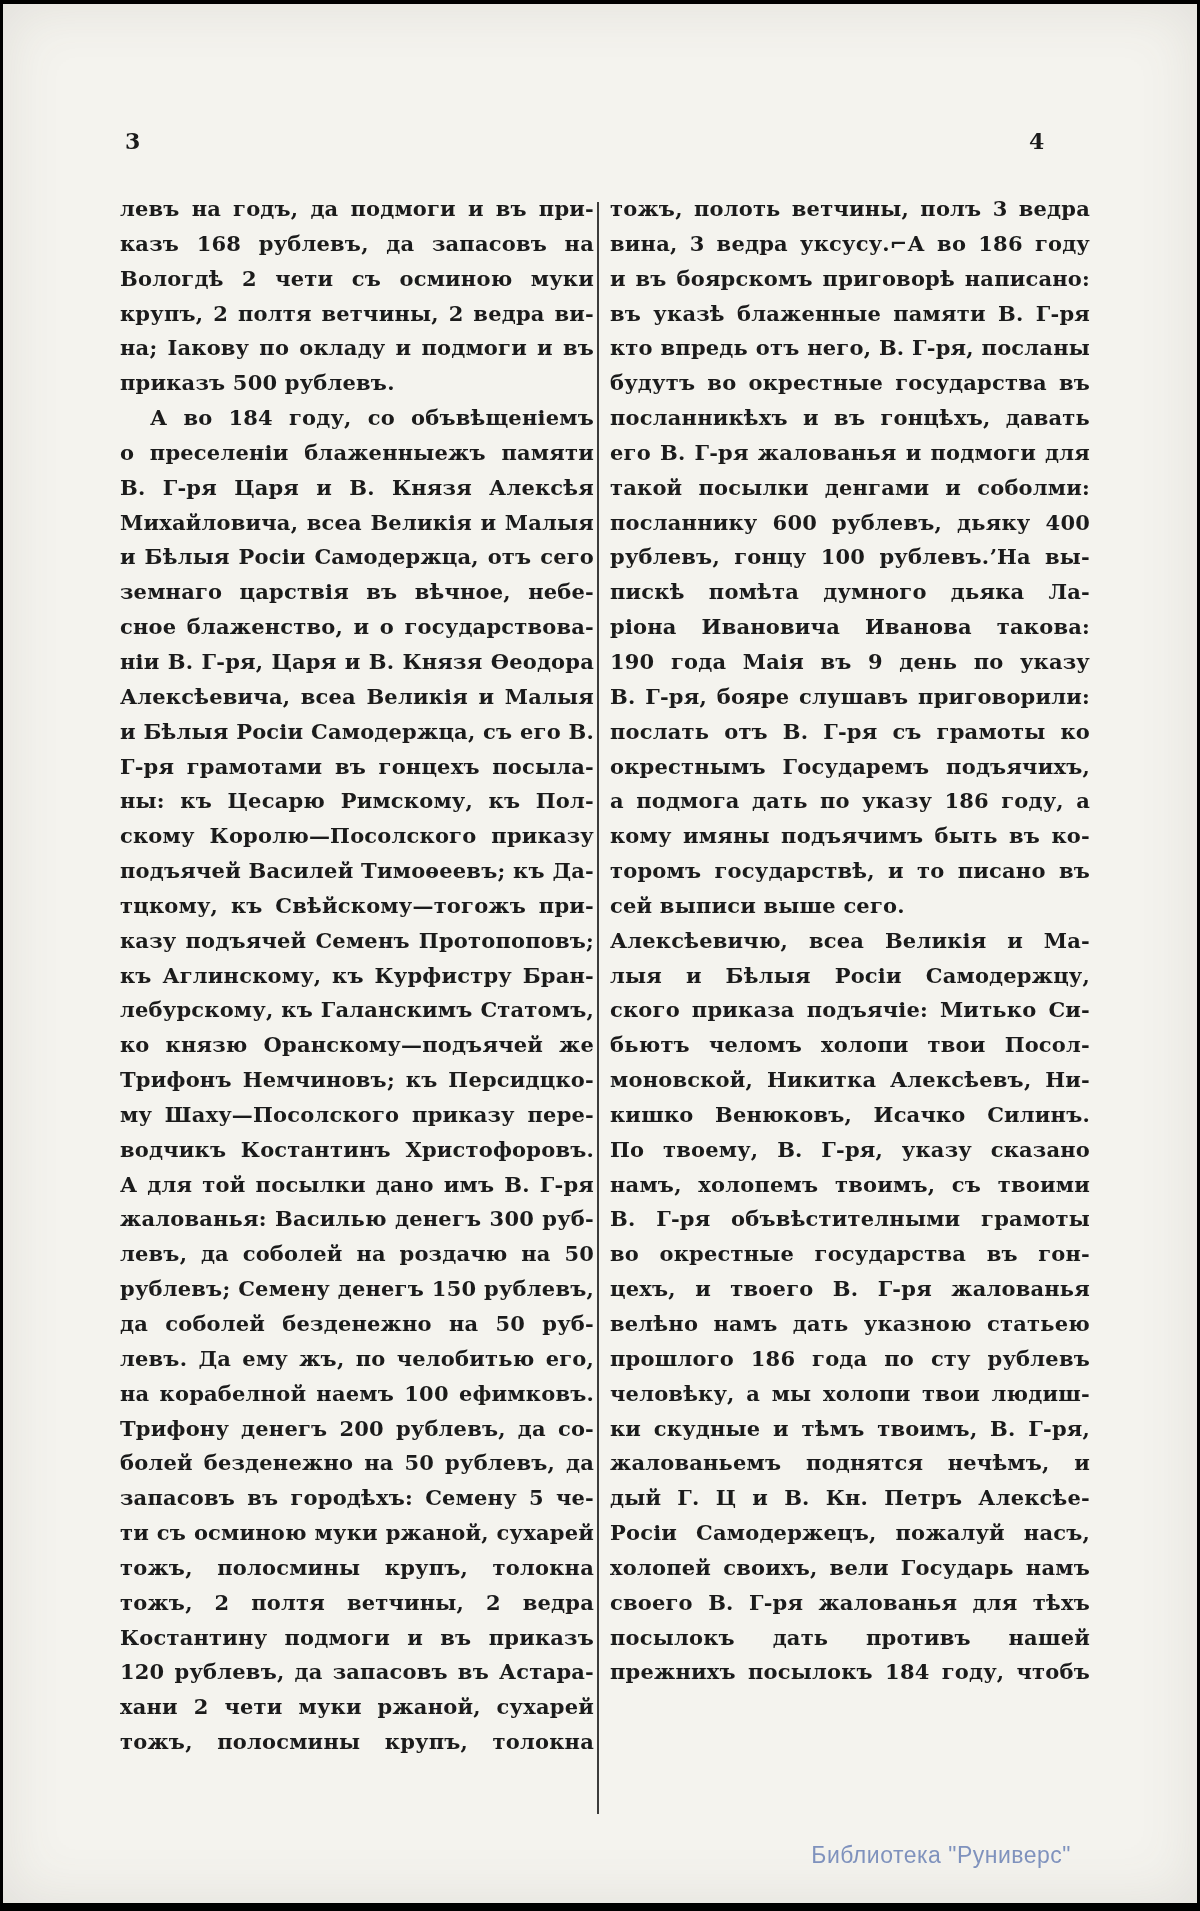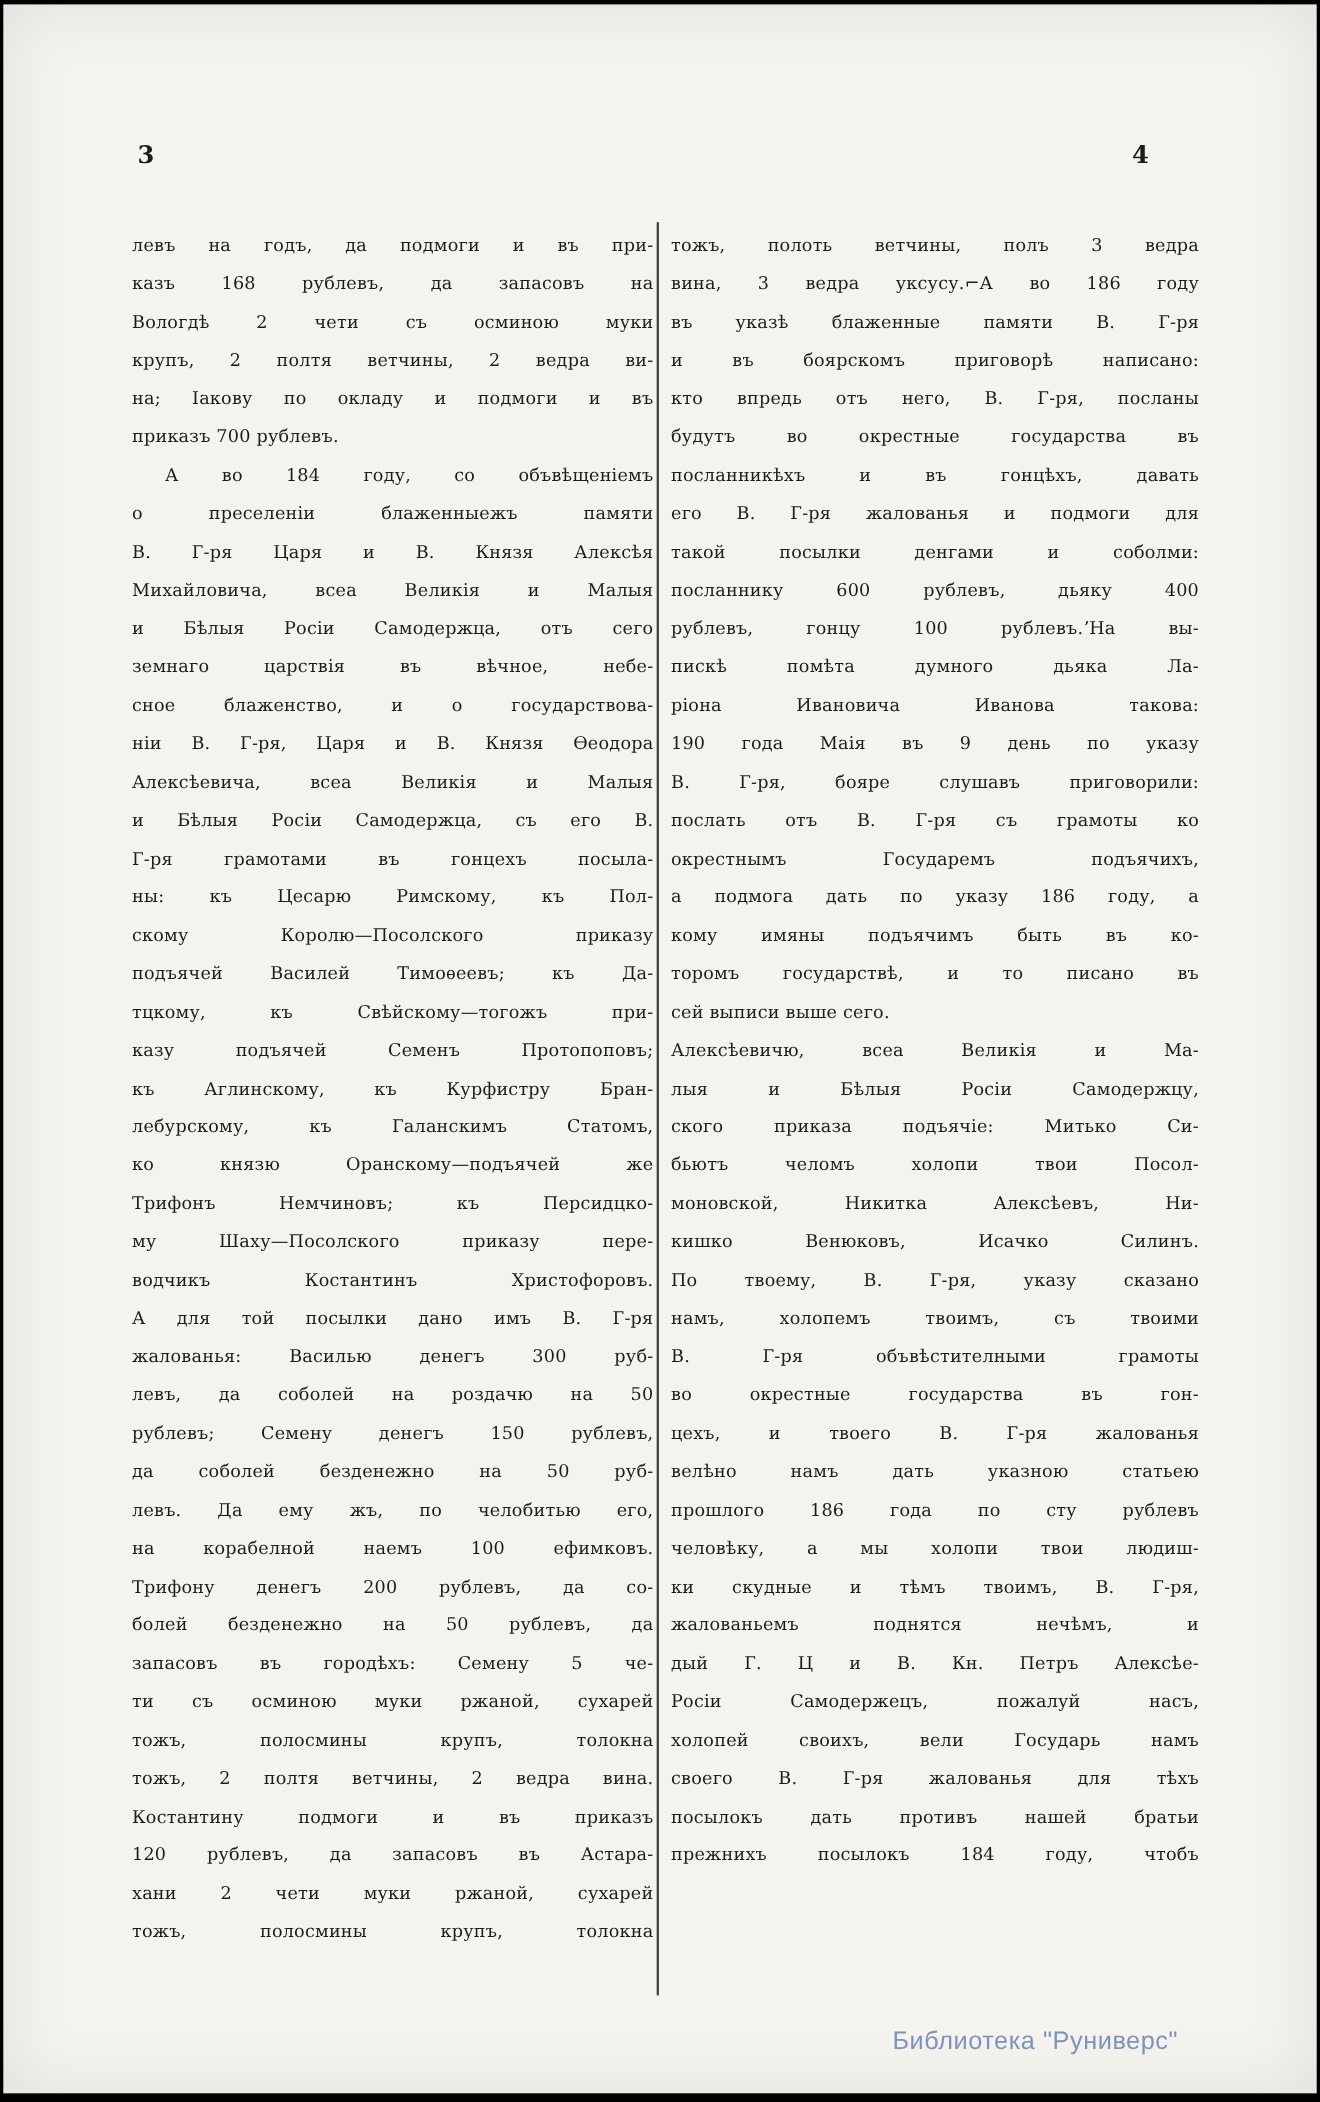--- a/index.html
+++ b/index.html
@@ -23,23 +23,23 @@
   }
   .pagenum.pn-left{left:122px;top:124px;}
   .pagenum.pn-right{left:1026px;top:124px;}
   .divider{
     position:absolute;
     left:594px;top:198px;width:2px;height:1612px;
     background:var(--ink,#1b1b1b);
     opacity:.85;
   }
   .col{
-    position:absolute;top:202px;
+    position:absolute;top:188px;
     color:var(--ink,#1b1b1b);
-    font-size:16px;font-weight:400;
+    font-size:21px;font-weight:700;
     letter-spacing:.2px;
   }
   .col-left{left:117px;width:474px;}
   .col-right{left:607px;width:480px;}
   .line{
     height:34.85px;line-height:34.85px;
     text-align:justify;
     text-align-last:justify;
     white-space:normal;
     overflow:hidden;
@@ -63,21 +63,21 @@
   <div class="pagenum pn-left">3</div>
 
   <div class="pagenum pn-right">4</div>
 
   <div class="col col-left" id="col-left">
       <div class="line">левъ на годъ, да подмоги и въ при-</div>
       <div class="line">казъ 168 рублевъ, да запасовъ на</div>
       <div class="line">Вологдѣ 2 чети съ осминою муки</div>
       <div class="line">крупъ, 2 полтя ветчины, 2 ведра ви-</div>
       <div class="line">на; Іакову по окладу и подмоги и въ</div>
-      <div class="line flush">приказъ 700 рублевъ.</div>
+      <div class="line flush">приказъ 500 рублевъ.</div>
       <div class="line indent">А во 184 году, со объвѣщеніемъ</div>
       <div class="line">о преселеніи блаженныежъ памяти</div>
       <div class="line">В. Г-ря Царя и В. Князя Алексѣя</div>
       <div class="line">Михайловича, всеа Великія и Малыя</div>
       <div class="line">и Бѣлыя Росіи Самодержца, отъ сего</div>
       <div class="line">земнаго царствія въ вѣчное, небе-</div>
       <div class="line">сное блаженство, и о государствова-</div>
       <div class="line">ніи В. Г-ря, Царя и В. Князя Ѳеодора</div>
       <div class="line">Алексѣевича, всеа Великія и Малыя</div>
       <div class="line">и Бѣлыя Росіи Самодержца, съ его В.</div>
@@ -110,22 +110,22 @@
       <div class="line">120 рублевъ, да запасовъ въ Астара-</div>
       <div class="line">хани 2 чети муки ржаной, сухарей</div>
       <div class="line">тожъ, полосмины крупъ, толокна</div>
     </div>
 
   <div class="divider"></div>
 
   <div class="col col-right" id="col-right">
       <div class="line">тожъ, полоть ветчины, полъ 3 ведра</div>
       <div class="line">вина, 3 ведра уксусу.⌐А во 186 году</div>
+      <div class="line">и въ боярскомъ приговорѣ написано:</div>
       <div class="line">въ указѣ блаженные памяти В. Г-ря</div>
-      <div class="line">и въ боярскомъ приговорѣ написано:</div>
       <div class="line">кто впредь отъ него, В. Г-ря, посланы</div>
       <div class="line">будутъ во окрестные государства въ</div>
       <div class="line">посланникѣхъ и въ гонцѣхъ, давать</div>
       <div class="line">его В. Г-ря жалованья и подмоги для</div>
       <div class="line">такой посылки денгами и соболми:</div>
       <div class="line">посланнику 600 рублевъ, дьяку 400</div>
       <div class="line">рублевъ, гонцу 100 рублевъ.ʼНа вы-</div>
       <div class="line">пискѣ помѣта думного дьяка Ла-</div>
       <div class="line">ріона Ивановича Иванова такова:</div>
       <div class="line">190 года Маія въ 9 день по указу</div>

